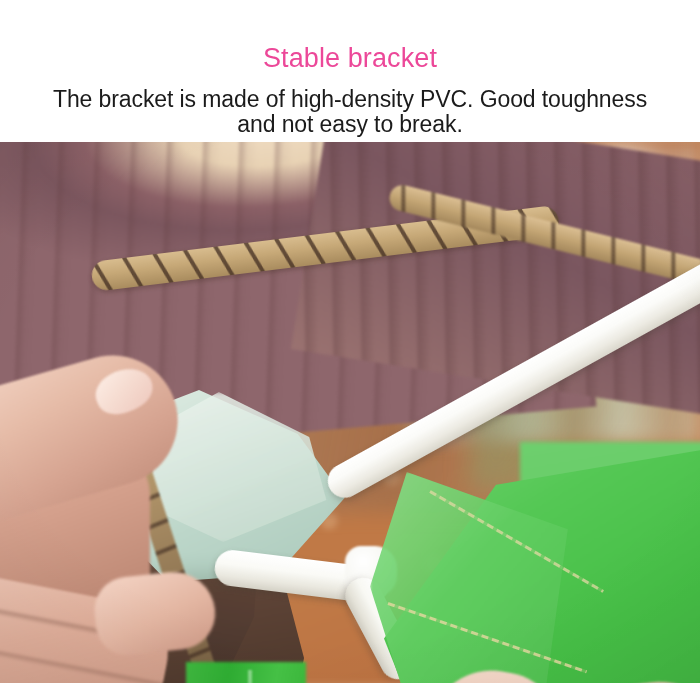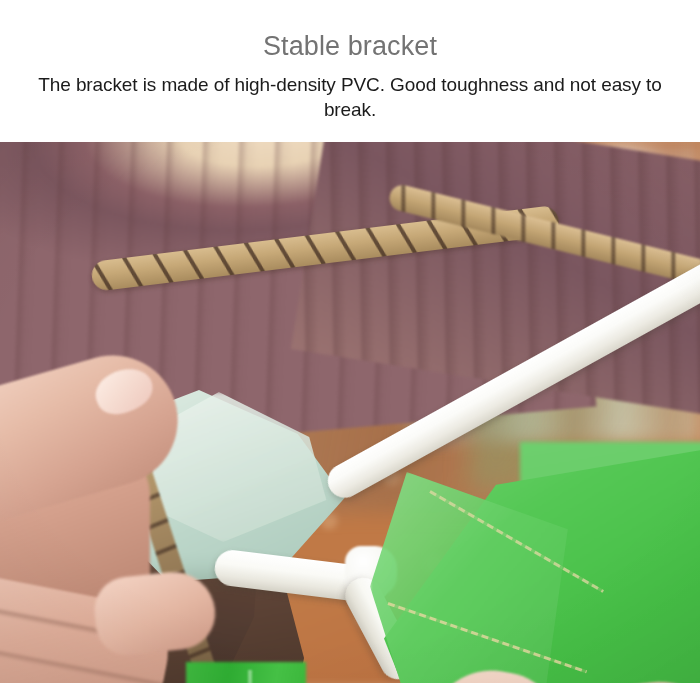--- a/index.html
+++ b/index.html
@@ -29,27 +29,27 @@
     width: 700px;
     height: 142px;
     background: #ffffff;
     text-align: center;
     box-sizing: border-box;
     padding-top: 30px;
   }
   .title {
     font-size: 27px;
     line-height: 33px;
-    color: #737373;
+    color: #ec4899;
     font-weight: 400;
     letter-spacing: 0.1px;
-    margin: 0;
+    margin: 12px;
   }
   .subtitle {
-    font-size: 19px;
+    font-size: 23px;
     line-height: 25px;
     color: #1b1b1b;
     font-weight: 400;
     margin: 9px 0 0 0;
     padding: 0 36px;
     letter-spacing: -0.1px;
   }
 
   
   .photo {

